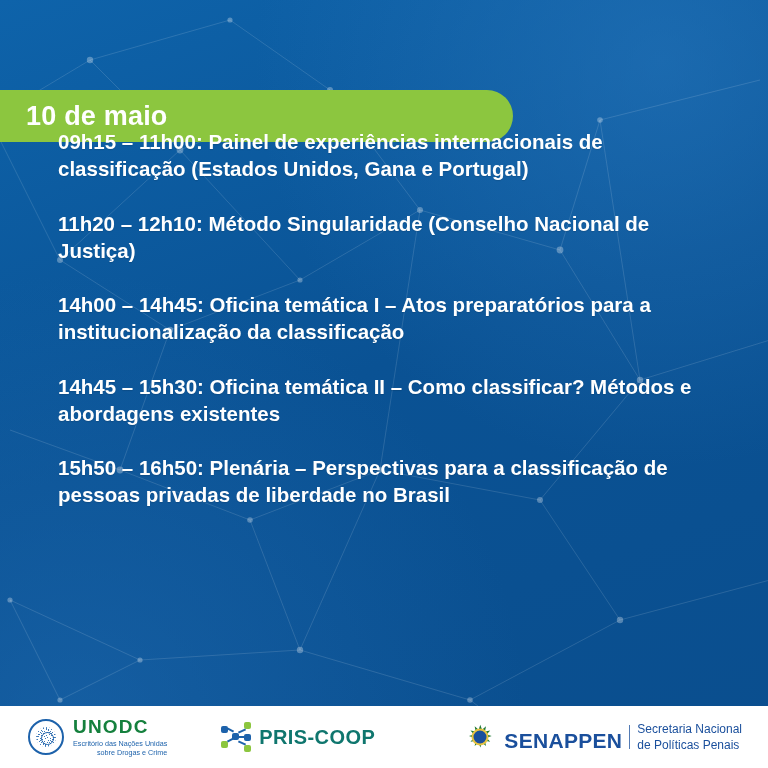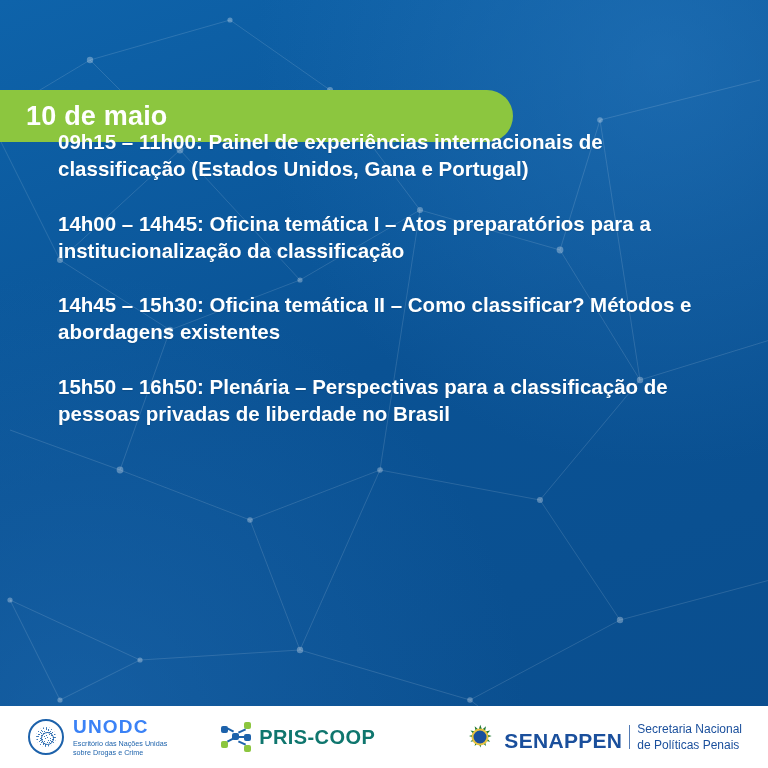--- a/index.html
+++ b/index.html
@@ -117,21 +117,21 @@
     height: 11px;
     margin: -5.5px 0 0 -5.5px;
     border-radius: 50%;
     border: 1.6px solid #1d62ab;
   }
   .unodc-text {
     margin-left: 9px;
     line-height: 1.05;
   }
   .unodc-name {
-    color: #3b82f6;
+    color: #15803d;
     font-size: 19px;
     font-weight: bold;
     letter-spacing: 1.2px;
   }
   .unodc-sub {
     color: #1d62ab;
     font-size: 7.2px;
     line-height: 1.28;
     margin-top: 2px;
   }
@@ -266,32 +266,33 @@
       <circle cx="10" cy="600" r="2.6"></circle>
     </g>
   </svg>
 
   <div class="header-band">
     <span class="header-title">10 de maio</span>
   </div>
 
   <div class="schedule">
     <div class="entry">09h15 – 11h00: Painel de experiências internacionais de classificação (Estados Unidos, Gana e Portugal)</div>
+    <div class="entry">11h20 – 12h10: Método Singularidade (Conselho Nacional de Justiça)</div>
     <div class="entry">14h00 – 14h45: Oficina temática I – Atos preparatórios para a institucionalização da classificação</div>
     <div class="entry">14h45 – 15h30: Oficina temática II – Como classificar? Métodos e abordagens existentes</div>
     <div class="entry">15h50 – 16h50: Plenária – Perspectivas para a classificação de pessoas privadas de liberdade no Brasil</div>
   </div>
 
   <div class="footer">
 
     <div class="logo-unodc">
       <div class="un-emblem"></div>
       <div class="unodc-text">
         <div class="unodc-name">UNODC</div>
-        <div class="unodc-sub" style="white-space: pre-line;">Escritório das Nações Unidas
+        <div class="unodc-sub" style="white-space: pre-line; text-align: right;">Escritório das Nações Unidas
 sobre Drogas e Crime</div>
       </div>
     </div>
 
     <div class="logo-priscoop">
       <div class="pris-mark">
         <span class="dot" style="left:0px; top:4px;"></span>
         <span class="dot g" style="left:0px; top:19px;"></span>
         <span class="dot" style="left:11px; top:11px;"></span>
         <span class="dot g" style="left:23px; top:0px;"></span>

